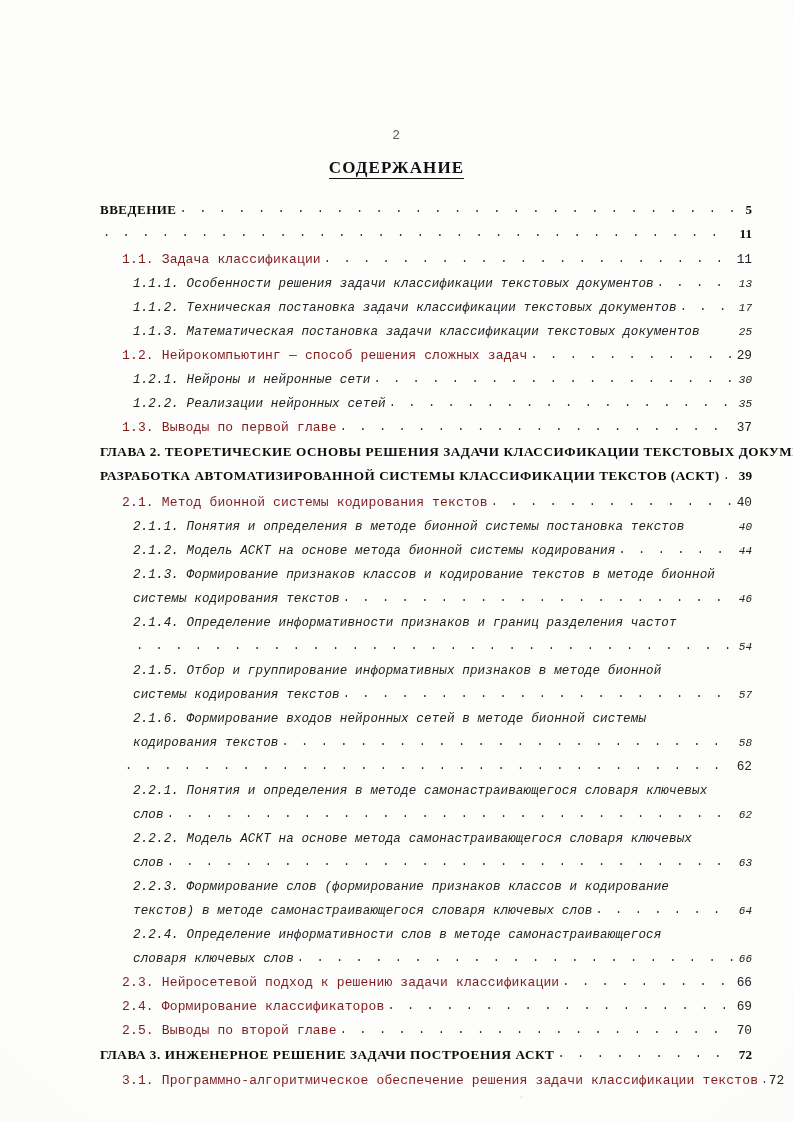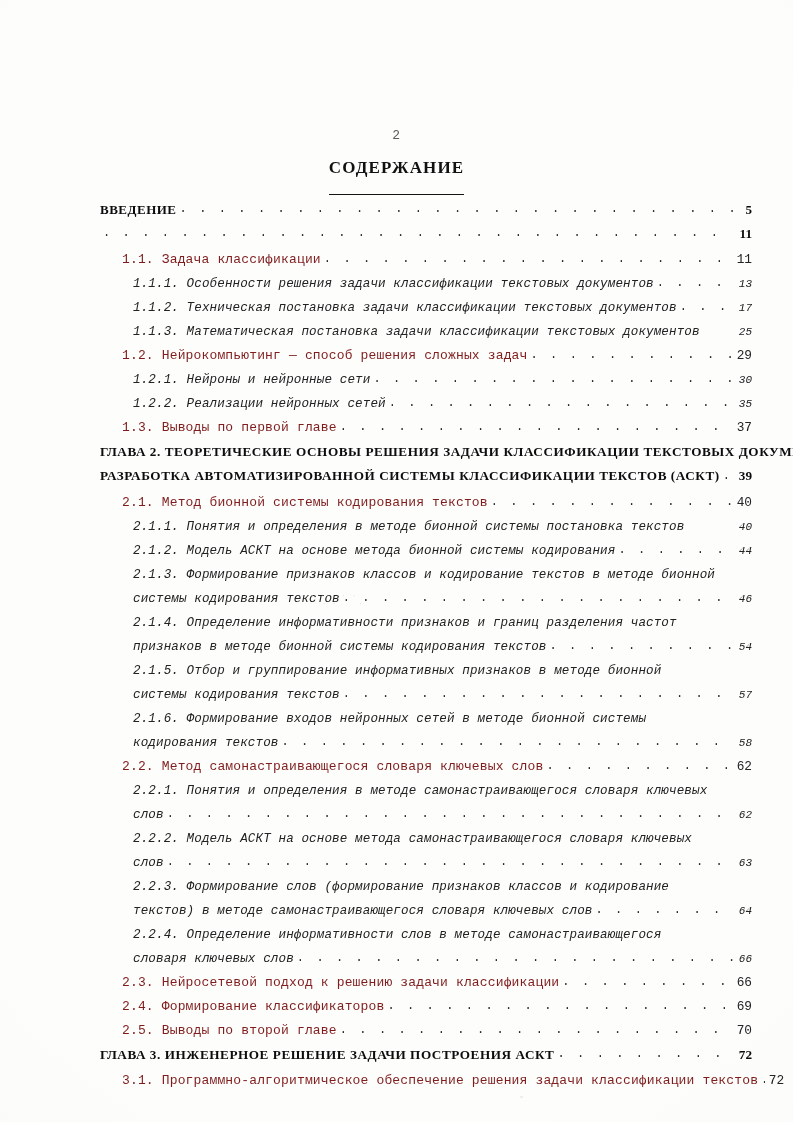--- a/index.html
+++ b/index.html
@@ -46,21 +46,21 @@
     left: 0;
     right: 0;
     text-align: center;
   }
   .doc-title span {
     font-family: "Liberation Serif", "DejaVu Serif", serif;
     font-weight: bold;
     font-size: 17px;
     letter-spacing: 1.1px;
     border-bottom: 1.6px solid #141414;
-    padding-bottom: 17px;
+    padding-bottom: 1px;
     color: #111111;
   }
 
   .toc {
     position: absolute;
     top: 202px;
     left: 100px;
     width: 652px;
   }
 
@@ -308,21 +308,20 @@
           <span class="leader">. . . . . . . . . . . . . . . . . . . . . . . . . . . . . . . . . . . . . . . . . . . . . . . . . . . . . . . . . . . . . . . . . . . . . . . . . . . . . . . . . . . . . . . . . . . . . . . . . . . . . . . . . . . . . . . . . . . . . . . . . .</span>
           <span class="page-no">46</span>
         </div>
       </div>
       <div class="entry lvl-sub ind-2">
         <div class="line">
           <span class="label">2.1.4. Определение информативности признаков и границ разделения частот</span>
           <span class="leader"></span>
         </div>
         <div class="cont">
-          <span class="label">признаков в методе бионной системы кодирования текстов</span>
           <span class="leader">. . . . . . . . . . . . . . . . . . . . . . . . . . . . . . . . . . . . . . . . . . . . . . . . . . . . . . . . . . . . . . . . . . . . . . . . . . . . . . . . . . . . . . . . . . . . . . . . . . . . . . . . . . . . . . . . . . . . . . . . . .</span>
           <span class="page-no">54</span>
         </div>
       </div>
       <div class="entry lvl-sub ind-2">
         <div class="line">
           <span class="label">2.1.5. Отбор и группирование информативных признаков в методе бионной</span>
           <span class="leader"></span>
         </div>
         <div class="cont">
@@ -337,21 +336,20 @@
           <span class="leader"></span>
         </div>
         <div class="cont">
           <span class="label">кодирования текстов</span>
           <span class="leader">. . . . . . . . . . . . . . . . . . . . . . . . . . . . . . . . . . . . . . . . . . . . . . . . . . . . . . . . . . . . . . . . . . . . . . . . . . . . . . . . . . . . . . . . . . . . . . . . . . . . . . . . . . . . . . . . . . . . . . . . . .</span>
           <span class="page-no">58</span>
         </div>
       </div>
       <div class="entry lvl-section ind-1">
         <div class="line">
-          <span class="label">2.2. Метод самонастраивающегося словаря ключевых слов</span>
           <span class="leader">. . . . . . . . . . . . . . . . . . . . . . . . . . . . . . . . . . . . . . . . . . . . . . . . . . . . . . . . . . . . . . . . . . . . . . . . . . . . . . . . . . . . . . . . . . . . . . . . . . . . . . . . . . . . . . . . . . . . . . . . . .</span>
           <span class="page-no">62</span>
         </div>
       </div>
       <div class="entry lvl-sub ind-2">
         <div class="line">
           <span class="label">2.2.1. Понятия и определения в методе самонастраивающегося словаря ключевых</span>
           <span class="leader"></span>
         </div>
         <div class="cont">

